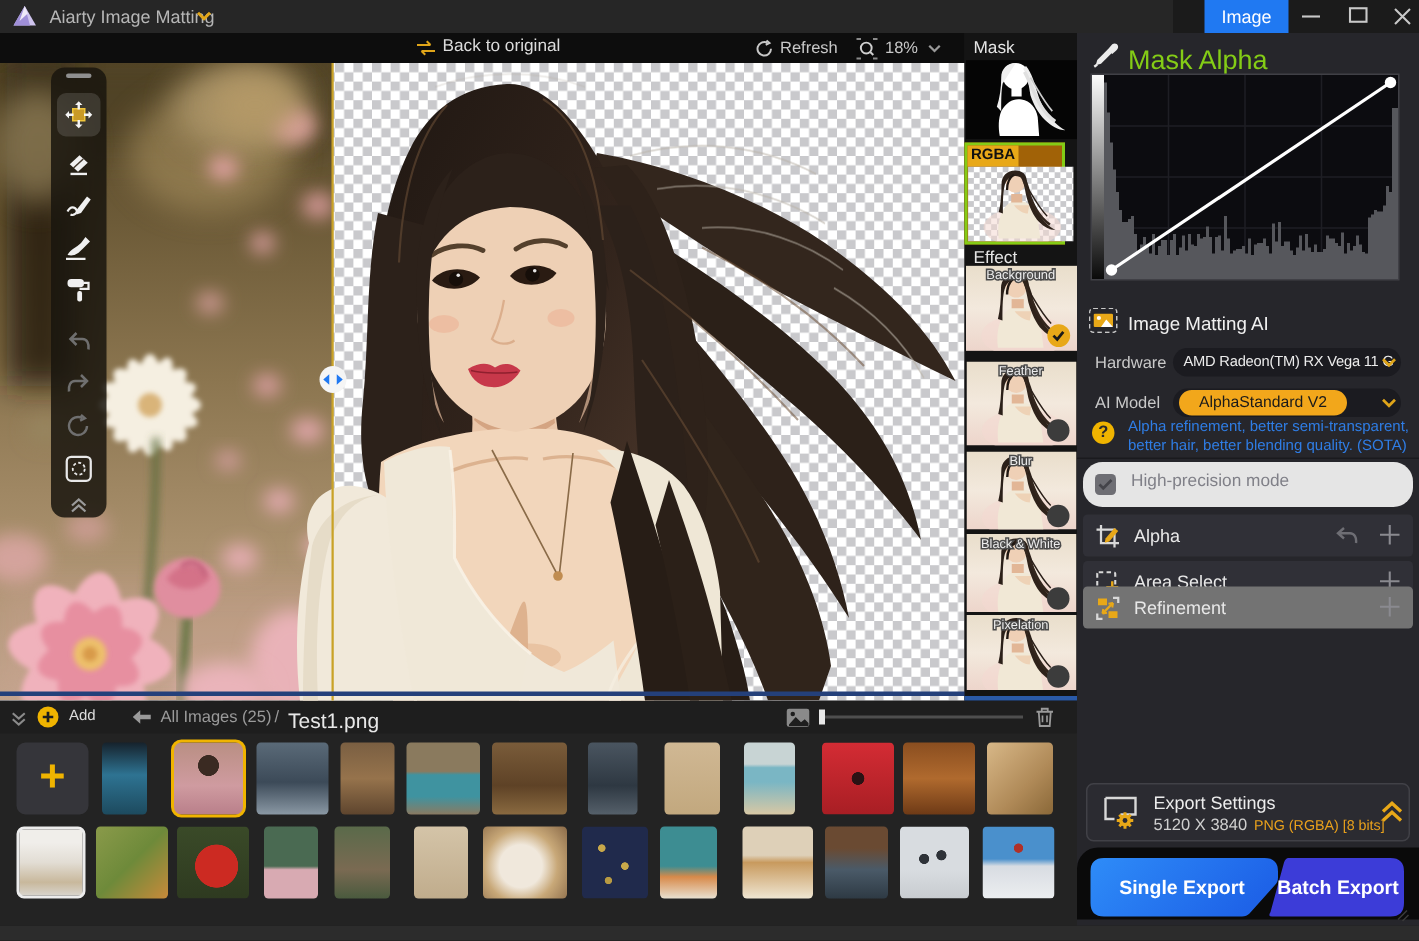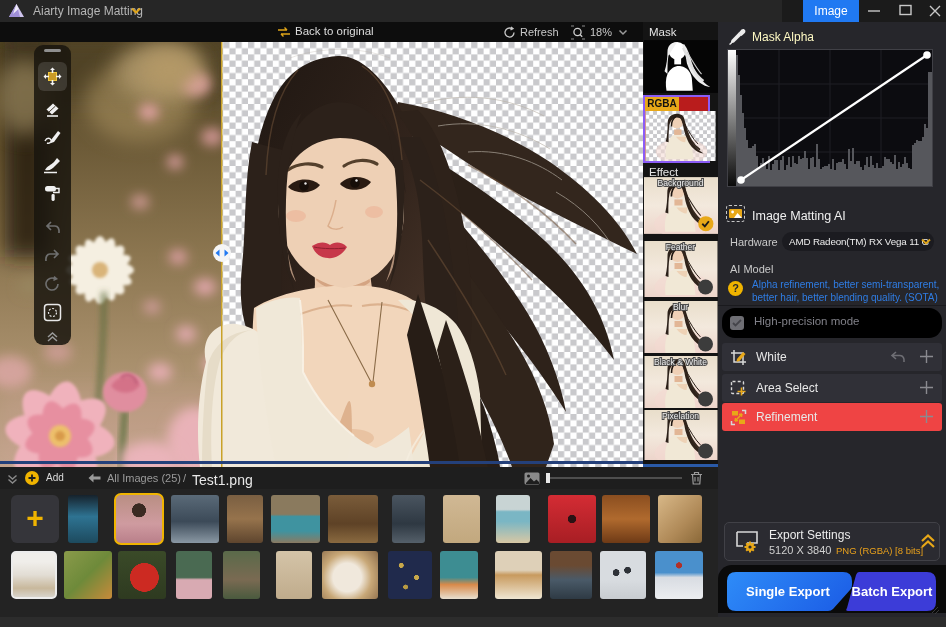--- a/index.html
+++ b/index.html
@@ -328,21 +328,21 @@
 </linearGradient>
 </defs>
 </svg>
 <div class="abs" style="left:0;top:461px;width:718px;height:3px;background:#24407a"></div>
 <div class="abs" id="maskstrip">
   <div class="t" style="left:6px;top:4px;font-size:11.5px;color:#e4e4e4">Mask</div>
   <svg class="abs" style="left:1px;top:18px" width="74" height="53" viewBox="0 0 73 52">
       <rect width="73" height="52" fill="#050505"></rect>
       <use href="#msil" transform="translate(3,-2) scale(0.96)"></use>
     </svg>
-  <div class="abs" style="left:0px;top:73px;width:67px;height:68px;border:2px solid #8b5cf6;background:#b91c1c">
+  <div class="abs" style="left:0px;top:73px;width:67px;height:68px;border:2px solid #84cc16;background:#a16207">
     <div class="abs" style="left:0px;top:0px;width:34px;height:14px;background:#e8a818;color:#101010;font-size:10px;font-weight:bold;text-align:center;line-height:14px">RGBA</div>
     <svg class="abs" style="left:0px;top:14px" width="71" height="50" viewBox="0 0 73 52">
         <rect width="73" height="52" fill="url(#chk2)"></rect>
         <use href="#mgirl" transform="translate(3,-2) scale(0.96)"></use>
       </svg>
   </div>
   <div class="t" style="left:6px;top:144px;font-size:11.5px;color:#e4e4e4">Effect</div>
   <svg class="abs" style="left:1px;top:155px" width="74" height="57" viewBox="0 0 73 56">
       <rect width="73" height="56" fill="url(#thbg)"></rect>
       <use href="#mgirl" transform="translate(2,0)"></use>
@@ -375,21 +375,21 @@
       <text x="36" y="9" font-size="8.5" fill="#ededed" stroke="#4a4a4a" stroke-width="2" paint-order="stroke" text-anchor="middle" font-family="Liberation Sans">Pixelation</text>
     </svg>
   <div class="abs" style="left:0;top:442px;width:75px;height:3px;background:#2a5aa8"></div>
 </div>
 <div class="abs" id="rpanel">
   <svg class="abs" style="left:10px;top:6px" width="18" height="18" viewBox="0 0 18 18">
       <path d="M13.5 1.5 C15 0.5 16.8 1 17.3 2.5 C17.7 3.6 17.2 4.8 16 5.8 L13.5 8 L10.5 5 Z" fill="#ececec"></path>
       <path d="M10.8 4.6 L3.5 12 L2.5 15.5 L6 14.5 L13.4 7.2 Z" fill="#ececec"></path>
       <path d="M1.5 16.5 l2-1.5" stroke="#ececec" stroke-width="1.5"></path>
     </svg>
-  <div class="t" style="left:34px;top:8px;font-size:12px;color:#fef9c3">Mask Alpha</div>
+  <div class="t" style="left:34px;top:8px;font-size:18px;color:#84cc16">Mask Alpha</div>
   <div class="abs" style="left:10px;top:28px;width:204px;height:136px;background:#0c0c10;outline:1px solid #404046">
     <svg width="204" height="136" viewBox="0 0 204 136">
       <path d="M51 0 V136 M102 0 V136 M153 0 V136 M0 34 H204 M0 68 H204 M0 102 H204" stroke="#1e1e24" stroke-width="1"></path>
       <rect x="0" y="0" width="8" height="136" fill="url(#vgrad)"></rect>
       <path id="histpath" fill="#56575c" d="M8 136 L8 5 L10 5 L10 25 L12 25 L12 45 L14 45 L14 63 L16 63 L16 78 L18 78 L18 90 L20 90 L20 98 L22 98 L22 98 L24 98 L24 96 L26 96 L26 94 L28 94 L28 106 L30 106 L30 118 L32 118 L32 113 L34 113 L34 108 L36 108 L36 113 L38 113 L38 119 L40 119 L40 106 L42 106 L42 120 L44 120 L44 114 L46 114 L46 110 L48 110 L48 110 L50 110 L50 120 L52 120 L52 110 L54 110 L54 106 L56 106 L56 120 L58 120 L58 115 L60 115 L60 107 L62 107 L62 117 L64 117 L64 106 L66 106 L66 113 L68 113 L68 114 L70 114 L70 106 L72 106 L72 109 L74 109 L74 108 L76 108 L76 101 L78 101 L78 108 L80 108 L80 119 L82 119 L82 108 L84 108 L84 107 L86 107 L86 117 L88 117 L88 94 L90 94 L90 109 L92 109 L92 119 L94 119 L94 117 L96 117 L96 116 L98 116 L98 116 L100 116 L100 114 L102 114 L102 119 L104 119 L104 109 L106 109 L106 120 L108 120 L108 113 L110 113 L110 112 L112 112 L112 112 L114 112 L114 109 L116 109 L116 114 L118 114 L118 119 L120 119 L120 99 L122 99 L122 111 L124 111 L124 98 L126 98 L126 114 L128 114 L128 111 L130 111 L130 111 L132 111 L132 117 L134 117 L134 120 L136 120 L136 115 L138 115 L138 107 L140 107 L140 117 L142 117 L142 106 L144 106 L144 115 L146 115 L146 118 L148 118 L148 113 L150 113 L150 118 L152 118 L152 118 L154 118 L154 116 L156 116 L156 107 L158 107 L158 109 L160 109 L160 109 L162 109 L162 112 L164 112 L164 114 L166 114 L166 105 L168 105 L168 119 L170 119 L170 112 L172 112 L172 117 L174 117 L174 114 L176 114 L176 107 L178 107 L178 113 L180 113 L180 118 L182 118 L182 119 L184 119 L184 95 L186 95 L186 93 L188 93 L188 90 L190 90 L190 91 L192 91 L192 91 L194 91 L194 87 L196 87 L196 74 L198 74 L198 78 L200 78 L200 22 L202 22 L202 22 L204 22 L204 136 Z"></path>
       <line x1="13" y1="130" x2="199" y2="5" stroke="#fff" stroke-width="2.2"></line>
       <circle cx="13" cy="130" r="3.8" fill="#fff"></circle>
         <circle cx="199" cy="5" r="3.8" fill="#fff"></circle>
     </svg>
   </div>
@@ -409,56 +409,62 @@
     </svg>
   <div class="t" style="left:34px;top:187px;font-size:12.5px;color:#f0f0f0">Image Matting AI</div>
   <div class="t" style="left:12px;top:214px;font-size:11px;color:#c9c9c9">Hardware</div>
   <div class="abs" style="left:64px;top:210px;width:152px;height:19px;background:#1b1b20;border-radius:10px">
     <div class="t" style="left:7px;top:4px;font-size:9.8px;color:#ececec;letter-spacing:-0.15px">AMD Radeon(TM) RX Vega 11 G</div>
     <svg class="abs" style="left:138px;top:6px" width="12" height="8" viewBox="0 0 12 8">
         <path d="M2 1.5 L6 5.5 L10 1.5" stroke="#e0a519" stroke-width="1.8" fill="none"></path>
       </svg>
   </div>
   <div class="t" style="left:12px;top:241px;font-size:11px;color:#c9c9c9">AI Model</div>
+  <div class="abs" style="left:64px;top:237px;width:152px;height:19px;background:#1b1b20;border-radius:10px">
+    <div class="abs" style="left:4px;top:1px;width:112px;height:17px;background:#f2a71b;border-radius:9px;color:#1a1a1a;font-size:10.5px;text-align:center;line-height:17px">AlphaStandard  V2</div>
+    <svg class="abs" style="left:138px;top:6px" width="12" height="8" viewBox="0 0 12 8">
+        <path d="M2 1.5 L6 5.5 L10 1.5" stroke="#e0a519" stroke-width="1.8" fill="none"></path>
+      </svg>
+  </div>
   <div class="abs" style="left:10px;top:259px;width:15px;height:15px;background:#f0b400;border-radius:50%;color:#2a2a2a;font-size:11px;font-weight:bold;text-align:center;line-height:15px">?</div>
   <div class="t" style="left:34px;top:257px;font-size:10px;color:#2f7de5">Alpha refinement, better semi-transparent,</div>
   <div class="t" style="left:34px;top:270px;font-size:10px;color:#2f7de5">better hair, better blending quality. (SOTA)</div>
   <div class="abs" style="left:0px;top:283px;width:228px;height:1px;background:#1a1a1e"></div>
-  <div class="abs" style="left:4px;top:286px;width:220px;height:30px;background:#000000;border-radius:13px">
+  <div class="abs" style="left:4px;top:286px;width:220px;height:30px;background:#e5e5e5;border-radius:13px">
     <div class="abs" style="left:8px;top:8px;width:14px;height:14px;background:#6e6e74;border-radius:3px"></div>
     <svg class="abs" style="left:10px;top:11px" width="10" height="8" viewBox="0 0 10 8">
         <path d="M1 4 l2.5 2.5 L9 1" stroke="#44444a" stroke-width="1.8" fill="none"></path>
       </svg>
     <div class="t" style="left:32px;top:7px;font-size:11.5px;color:#808088">High-precision mode</div>
   </div>
   <div class="abs" style="left:4px;top:321px;width:220px;height:28px;background:#303037;border-radius:3px">
     <svg class="abs" style="left:8px;top:6px" width="17" height="17" viewBox="0 0 17 17">
         <path d="M4 1 V13 H16" stroke="#d8d8d8" stroke-width="1.5" fill="none"></path>
         <path d="M1 4 H13 V16" stroke="#d8d8d8" stroke-width="1.5" fill="none"></path>
         <path d="M7 10 L13 3 L15.5 5 L9.5 12 L6.5 12.8 Z" fill="#e8a818"></path>
       </svg>
-    <div class="t" style="left:34px;top:7px;font-size:12px;color:#e8e8e8">White</div>
+    <div class="t" style="left:34px;top:7px;font-size:12px;color:#e8e8e8">Alpha</div>
     <svg class="abs" style="left:168px;top:8px" width="16" height="12" viewBox="0 0 16 12">
         <path d="M6 1 L2 4.5 L6 8 M2 4.5 H10 C13 4.5 14.5 7.5 14 11" stroke="#6e6e74" stroke-width="1.6" fill="none"></path>
       </svg>
     <svg class="abs" style="left:197px;top:6px" width="15" height="15" viewBox="0 0 15 15">
         <path d="M7.5 1 V14 M1 7.5 H14" stroke="#8a8a90" stroke-width="1.4"></path>
       </svg>
   </div>
   <div class="abs" style="left:4px;top:352px;width:220px;height:28px;background:#303037;border-radius:3px">
     <svg class="abs" style="left:8px;top:6px" width="17" height="17" viewBox="0 0 17 17">
         <rect x="1.5" y="1.5" width="12" height="12" rx="1" fill="none" stroke="#d8d8d8" stroke-width="1.4" stroke-dasharray="3 2.2"></rect>
         <path d="M11.5 7.5 V15.5 M7.5 11.5 H15.5" stroke="#e8a818" stroke-width="1.6"></path>
       </svg>
     <div class="t" style="left:34px;top:7px;font-size:12px;color:#e8e8e8">Area Select</div>
     <svg class="abs" style="left:197px;top:6px" width="15" height="15" viewBox="0 0 15 15">
         <path d="M7.5 1 V14 M1 7.5 H14" stroke="#8a8a90" stroke-width="1.4"></path>
       </svg>
   </div>
-  <div class="abs" style="left:4px;top:381px;width:220px;height:28px;background:#ef4444;border-radius:3px">
+  <div class="abs" style="left:4px;top:369px;width:220px;height:28px;background:#737373;border-radius:3px">
     <svg class="abs" style="left:8px;top:6px" width="17" height="17" viewBox="0 0 17 17">
         <path d="M15.5 5 V1.5 H12 M1.5 12 V15.5 H5" stroke="#d8d8d8" stroke-width="1.5" fill="none"></path>
         <rect x="2" y="2" width="6" height="4.5" fill="#e8a818"></rect>
         <rect x="9" y="10.5" width="6" height="4.5" fill="#e8a818"></rect>
         <path d="M5 12 L12 5" stroke="#e8a818" stroke-width="1.6"></path>
         <path d="M12 5 l-3 0.5 M12 5 l-0.5 3 M5 12 l3-0.5 M5 12 l0.5-3" stroke="#e8a818" stroke-width="1.3"></path>
       </svg>
     <div class="t" style="left:34px;top:7px;font-size:12px;color:#e8e8e8">Refinement</div>
     <svg class="abs" style="left:197px;top:6px" width="15" height="15" viewBox="0 0 15 15">
         <path d="M7.5 1 V14 M1 7.5 H14" stroke="#8a8a90" stroke-width="1.4"></path>

